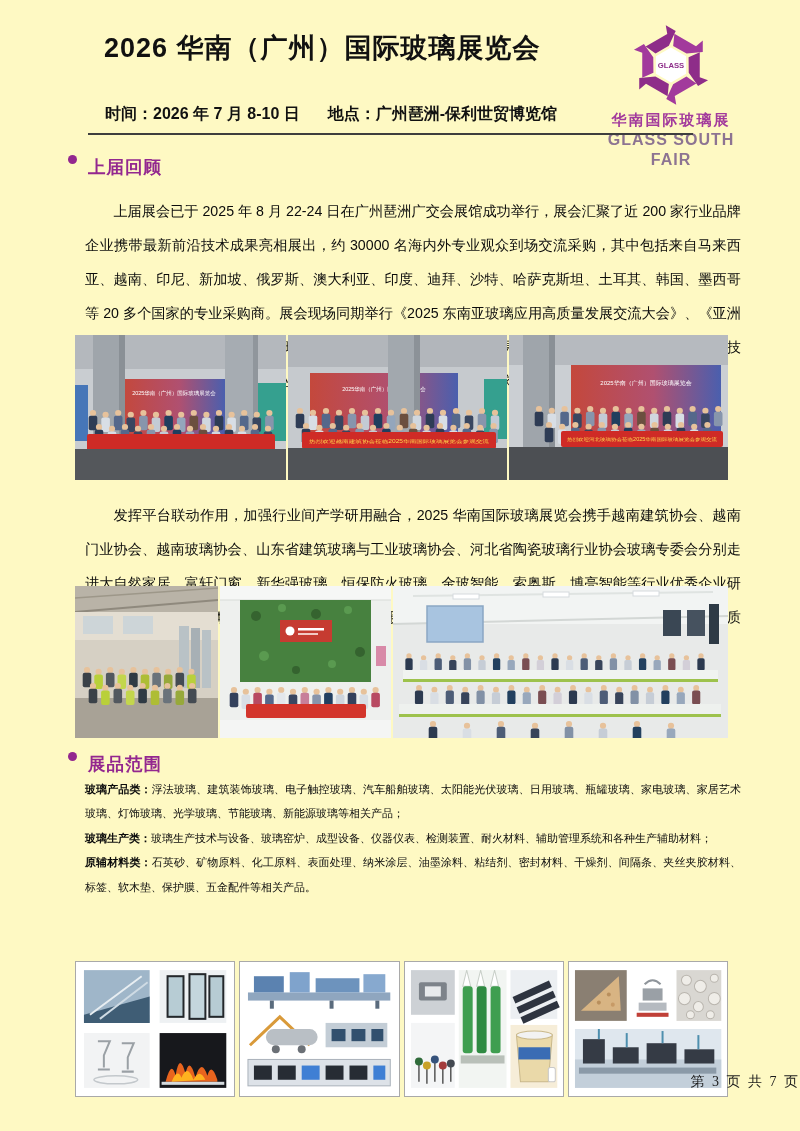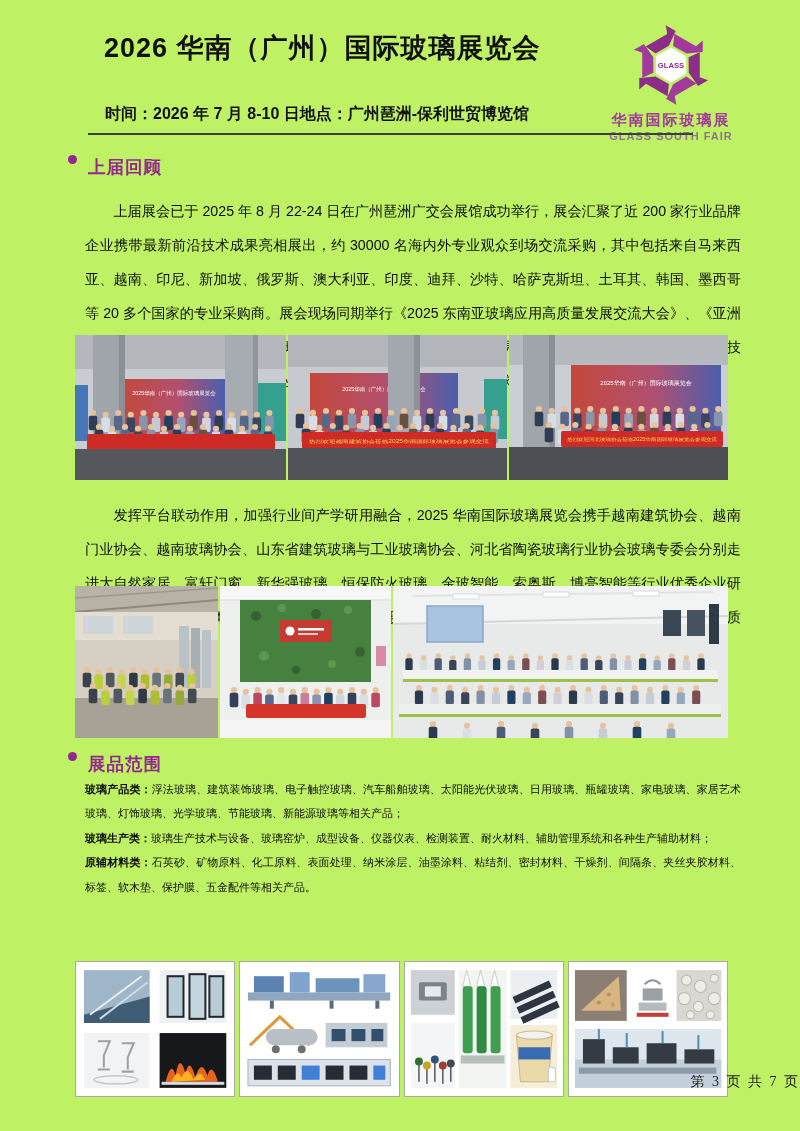--- a/index.html
+++ b/index.html
@@ -1,25 +1,25 @@
 <!DOCTYPE html>
 <html><head>
 <meta charset="utf-8">
 <style>
   html,body{margin:0;padding:0;background:#ffffff;}
-  .page{position:relative;width:800px;height:1131px;background:#bef264;overflow:hidden;
+  .page{position:relative;width:800px;height:1131px;background:#fef9c3;overflow:hidden;
         font-family:"Liberation Sans","DejaVu Sans",sans-serif;color:#101010;}
 
   
   .title{position:absolute;left:104px;top:30px;margin:0;font-size:27px;font-weight:700;letter-spacing:1px;color:#111;}
   .subtitle{position:absolute;left:105px;top:78px;font-size:17px;font-weight:500;color:#151515;}
-  .schedule{position:absolute;left:105px;top:104px;font-size:16px;font-weight:700;display:flex;color:#111;}
+  .schedule{position:absolute;left:105px;top:104px;font-size:16px;font-weight:700;display:flex;gap:28px;color:#111;}
   .logo{position:absolute;left:604px;top:24px;width:134px;text-align:center;line-height:1.25;}
   .logo-cn{font-size:15px;font-weight:700;color:#A23A9C;letter-spacing:2px;}
-  .logo-en{font-size:11px;font-weight:700;color:#8d7492;letter-spacing:1px;}
+  .logo-en{font-size:16px;font-weight:700;color:#8d7492;letter-spacing:1px;}
   .header-rule{position:absolute;left:88px;top:133px;width:605px;height:2px;background:#3e3e3e;}
 
   
   .section-head{position:absolute;left:68px;display:flex;align-items:flex-start;gap:11px;}
   .section-head .bullet{width:9px;height:9px;border-radius:50%;background:#93278F;}
   .section-head .txt{font-size:17.5px;font-weight:700;color:#93278F;letter-spacing:1px;}
   #sec1{top:155px;}
   #sec2{top:752px;}
 
   

